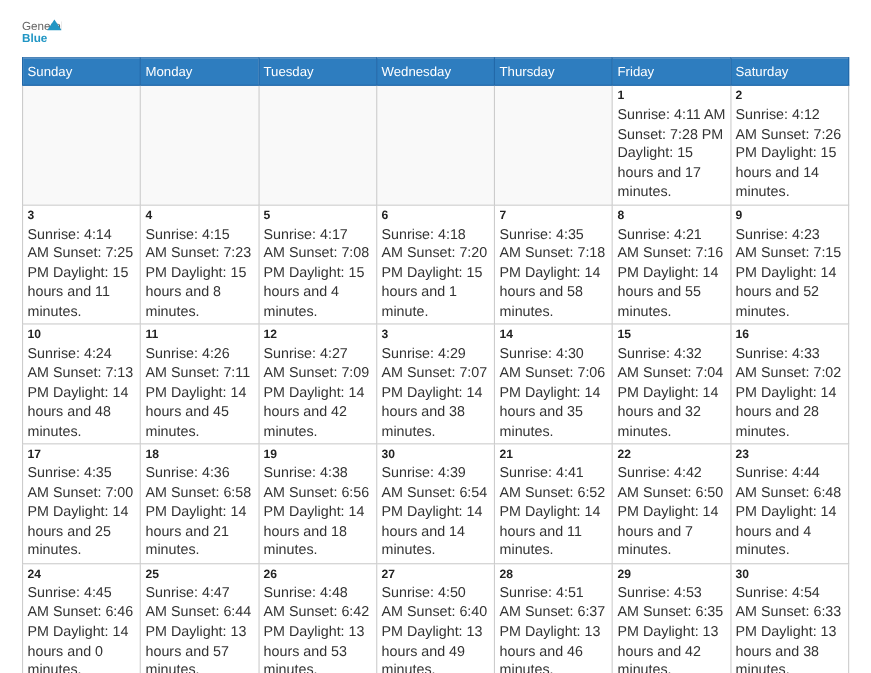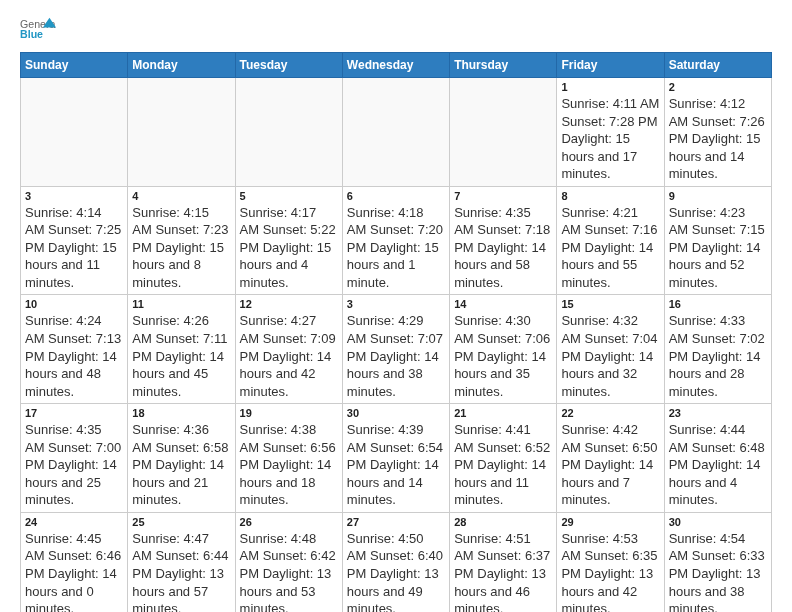--- a/index.html
+++ b/index.html
@@ -44,21 +44,21 @@
     }
     .calendar {
       width: 100%;
       border-collapse: collapse;
       border: 1px solid #ccc;
     }
     .calendar th {
       background-color: #2e7dbf;
       color: #fff;
       font-size: 12px;
-      font-weight: bold;
+      font-weight: normal;
       padding: 5px 4px;
       text-align: left;
       border: 1px solid #2268a8;
     }
     .calendar td {
       width: calc(100%/7);
       vertical-align: top;
       border: 1px solid #ccc;
       padding: 3px 4px;
       font-size: 9.5px;
@@ -149,21 +149,21 @@
           <td>
             <span class="day-number">4</span>
             <div class="day-info">Sunrise: 4:15 AM
 Sunset: 7:23 PM
 Daylight: 15 hours
 and 8 minutes.</div>
           </td>
           <td>
             <span class="day-number">5</span>
             <div class="day-info">Sunrise: 4:17 AM
-Sunset: 5:22 PM
+Sunset: 7:08 PM
 Daylight: 15 hours
 and 4 minutes.</div>
           </td>
           <td>
             <span class="day-number">6</span>
             <div class="day-info">Sunrise: 4:18 AM
 Sunset: 7:20 PM
 Daylight: 15 hours
 and 1 minute.</div>
           </td>

